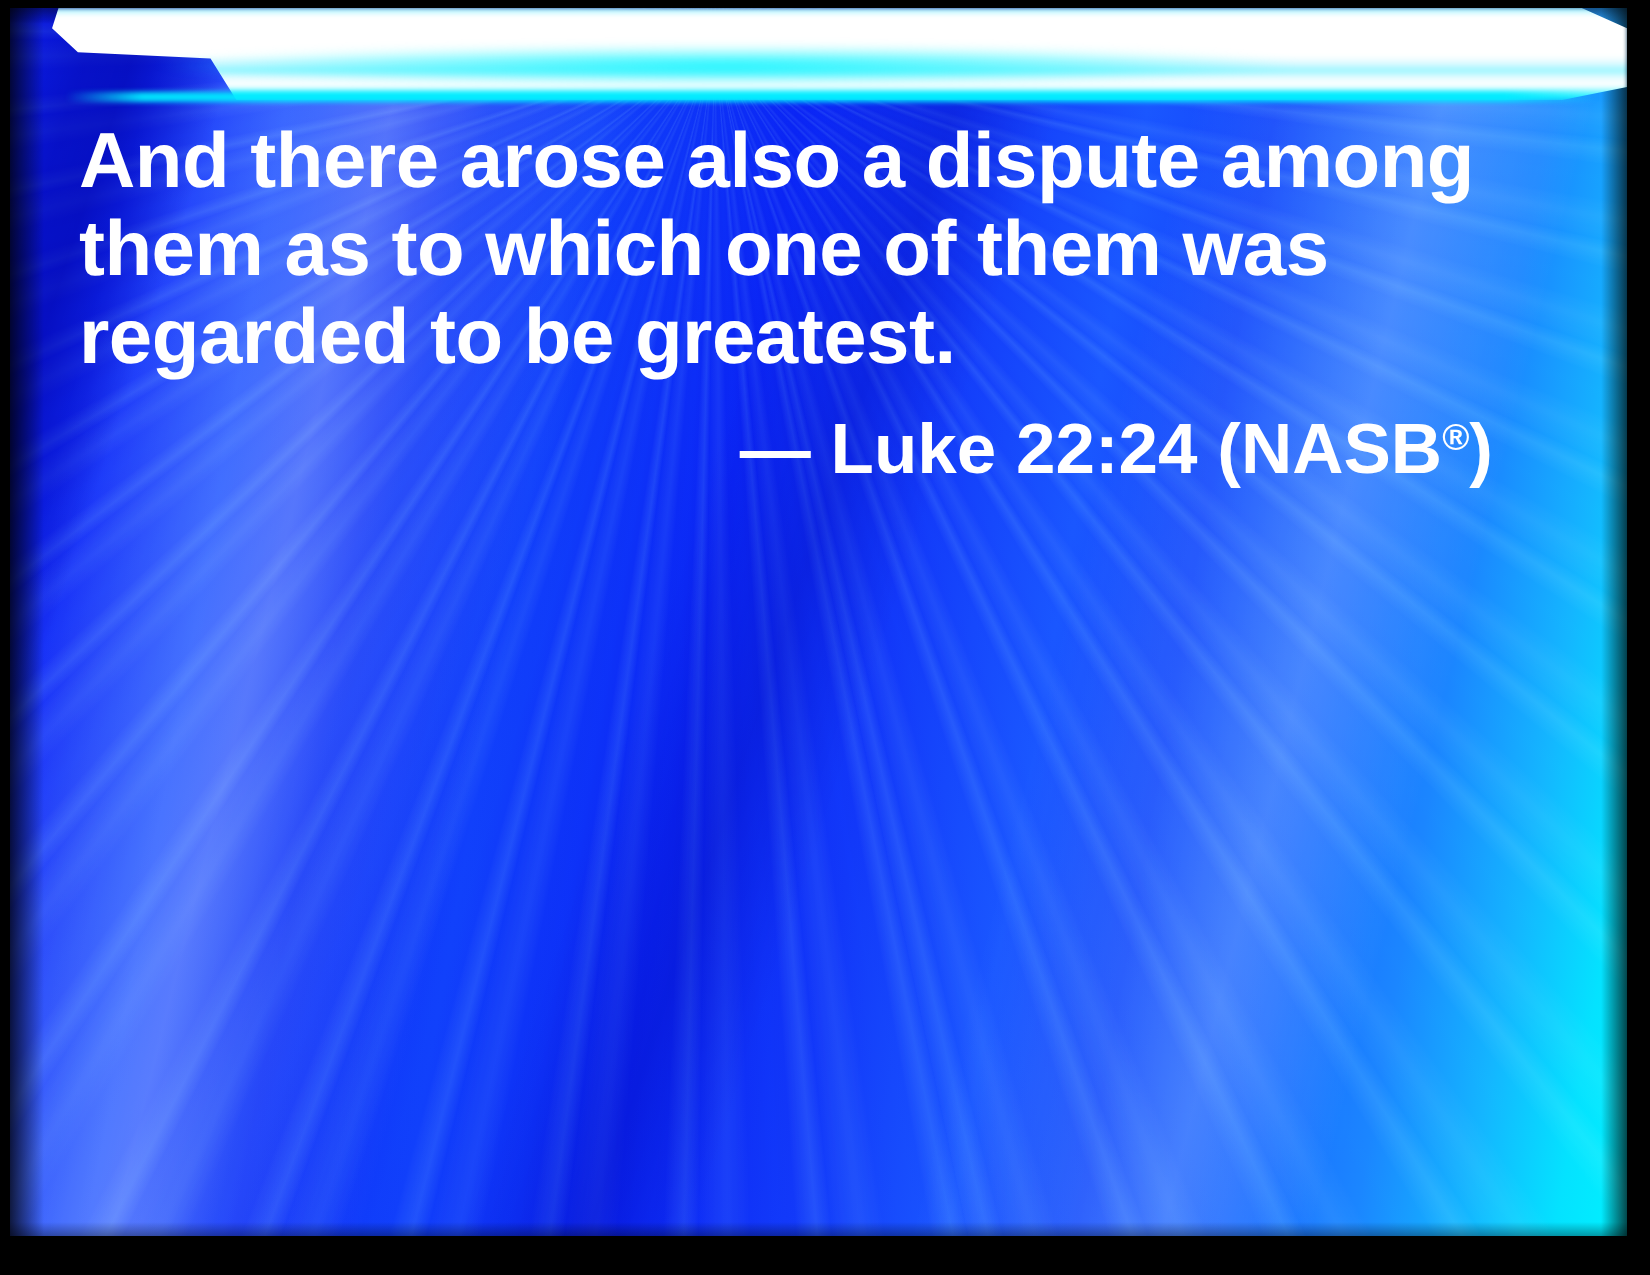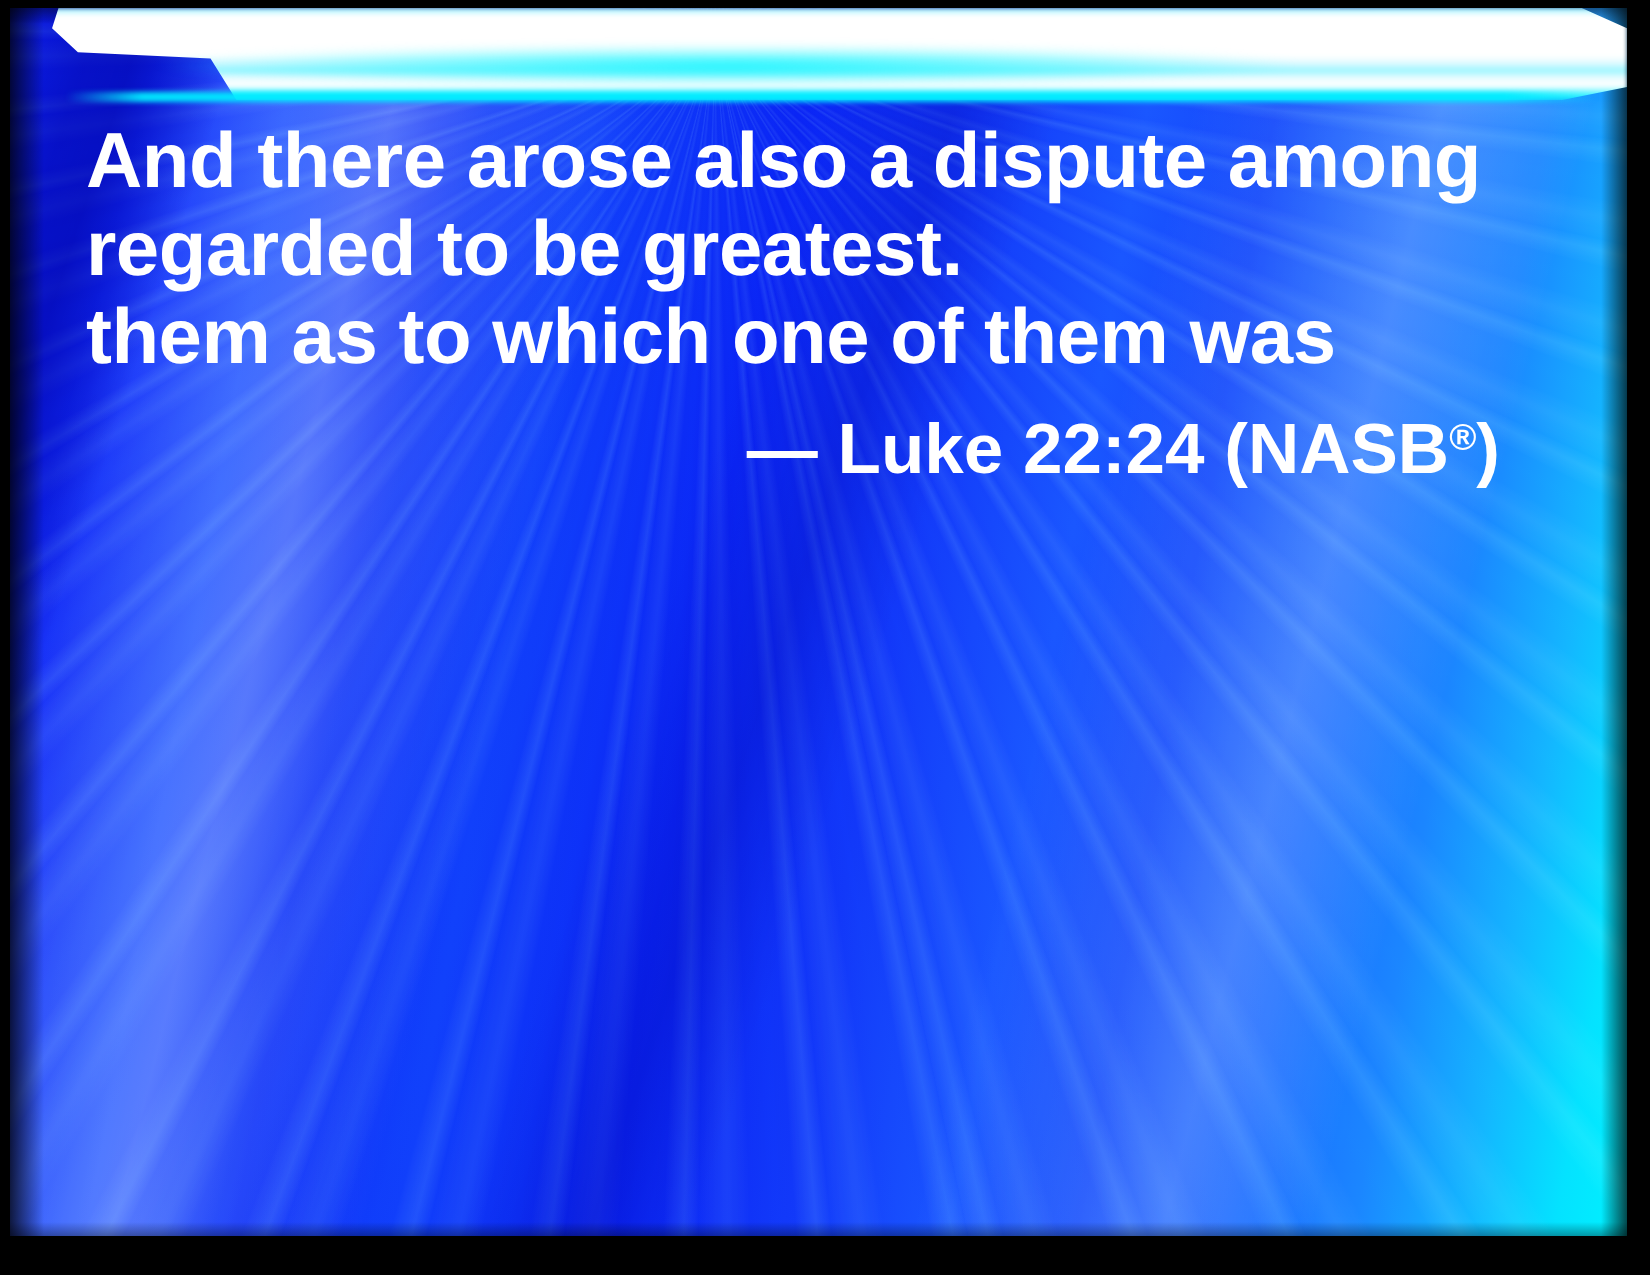--- a/index.html
+++ b/index.html
@@ -188,21 +188,21 @@
                 rgba(0,235,255,0.0) 0%,
                 rgba(0,235,255,0.95) 5%,
                 rgba(0,235,255,0.95) 94%,
                 rgba(0,235,255,0.0) 100%);
     filter: blur(2.5px);
   }
 
   
   #verse-block {
     position: absolute;
-    left: 76px;
+    left: 69px;
     top: 108px;
     width: 1470px;
   }
   .verse-line {
     color: #ffffff;
     font-family: "Liberation Sans", sans-serif;
     font-weight: bold;
     font-size: 78px;
     line-height: 88px;
     letter-spacing: -0.5px;
@@ -240,22 +240,22 @@
     <div class="bg-vignette"></div>
 
     <div class="top-bar"></div>
     <div class="top-bar-glow"></div>
     <div class="top-bar-cyanedge"></div>
 
     <div id="verse-block">
 
       <div class="verse-line">And there arose also a dispute among</div>
 
+      <div class="verse-line">them as to which one of them was</div>
+
       <div class="verse-line">regarded to be greatest.</div>
-
-      <div class="verse-line">them as to which one of them was</div>
 
       <div id="attribution"><span>—</span><span>&nbsp;</span><span>Luke</span><span>&nbsp;</span><span>22:24</span><span>&nbsp;</span><span>(NASB</span><span class="reg">®</span><span>)</span></div>
 
     </div>
 
   </div>
 </div>
 
 </body></html>

